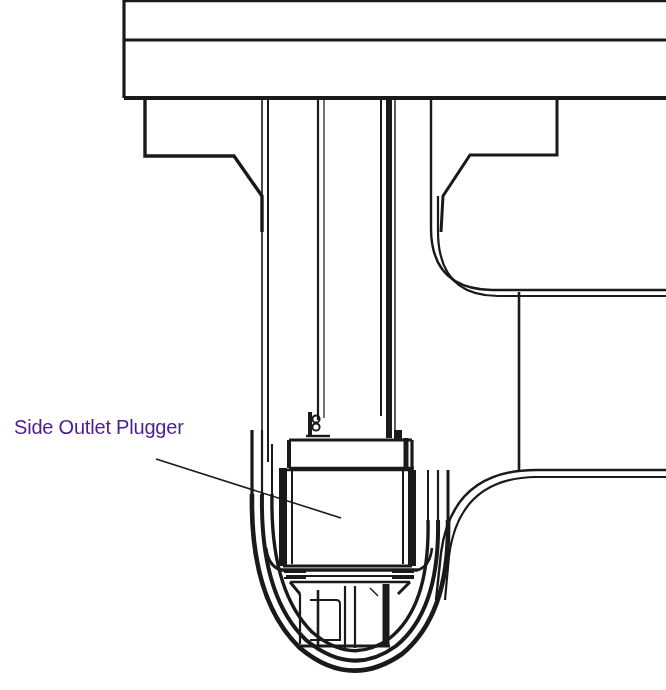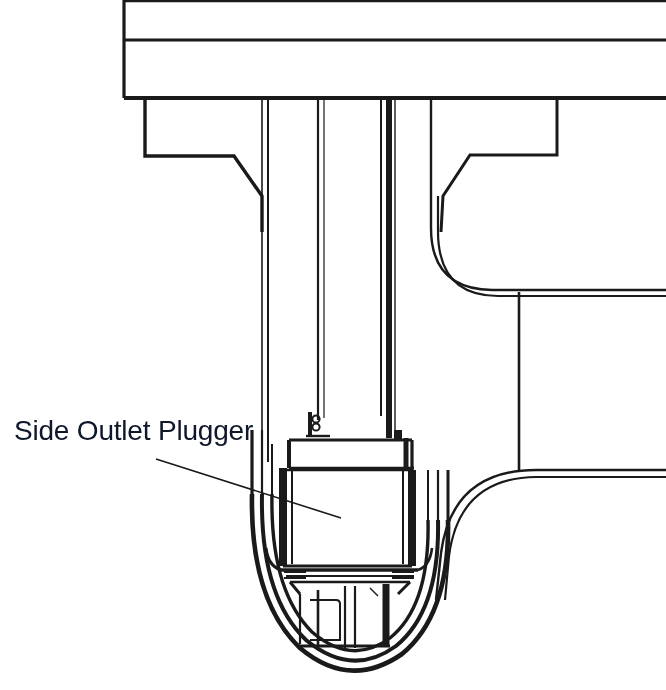--- a/index.html
+++ b/index.html
@@ -24,24 +24,24 @@
     top: 0;
     width: 666px;
     height: 690px;
     display: block;
   }
   .callout-text {
     position: absolute;
     left: 14px;
     top: 417px;
     font-family: "Liberation Sans", sans-serif;
-    font-size: 28px;
+    font-size: 20px;
     font-weight: 400;
     letter-spacing: -0.2px;
-    color: #0f172a;
+    color: #4c1d95;
     white-space: nowrap;
     line-height: 1;
     text-align: center;
   }
 </style>
 </head>
 <body>
 
 <div id="canvas">
 

